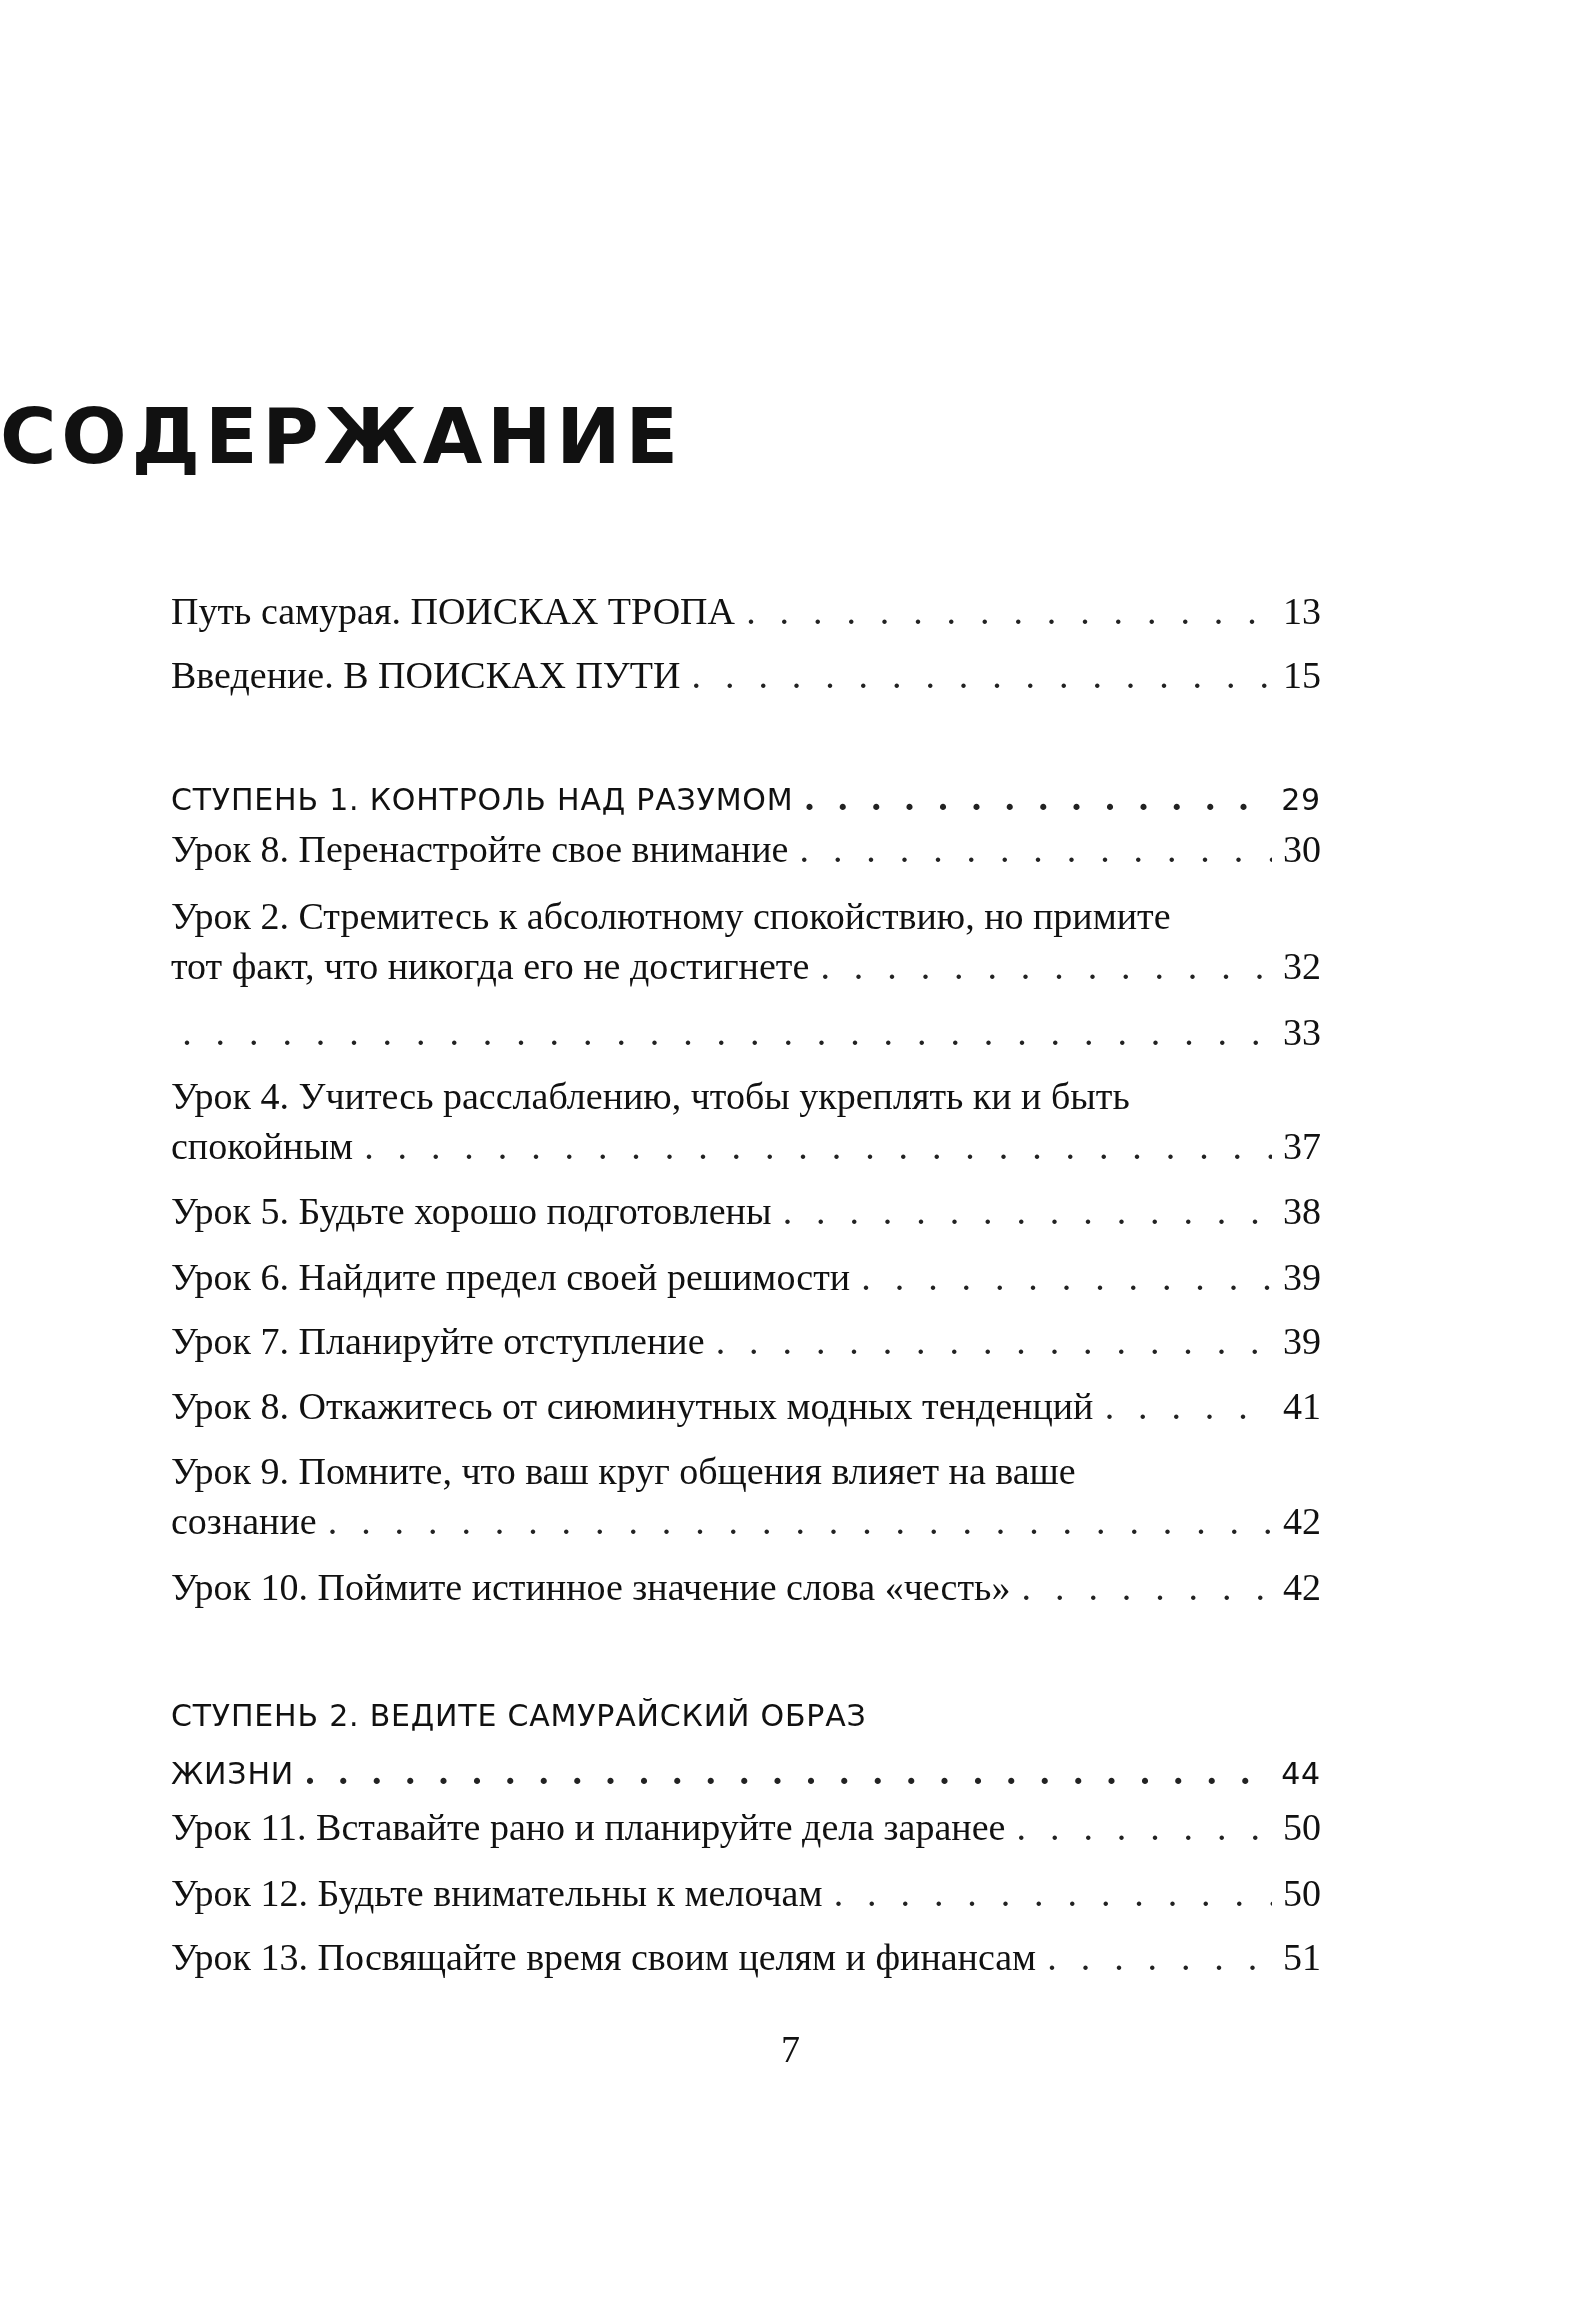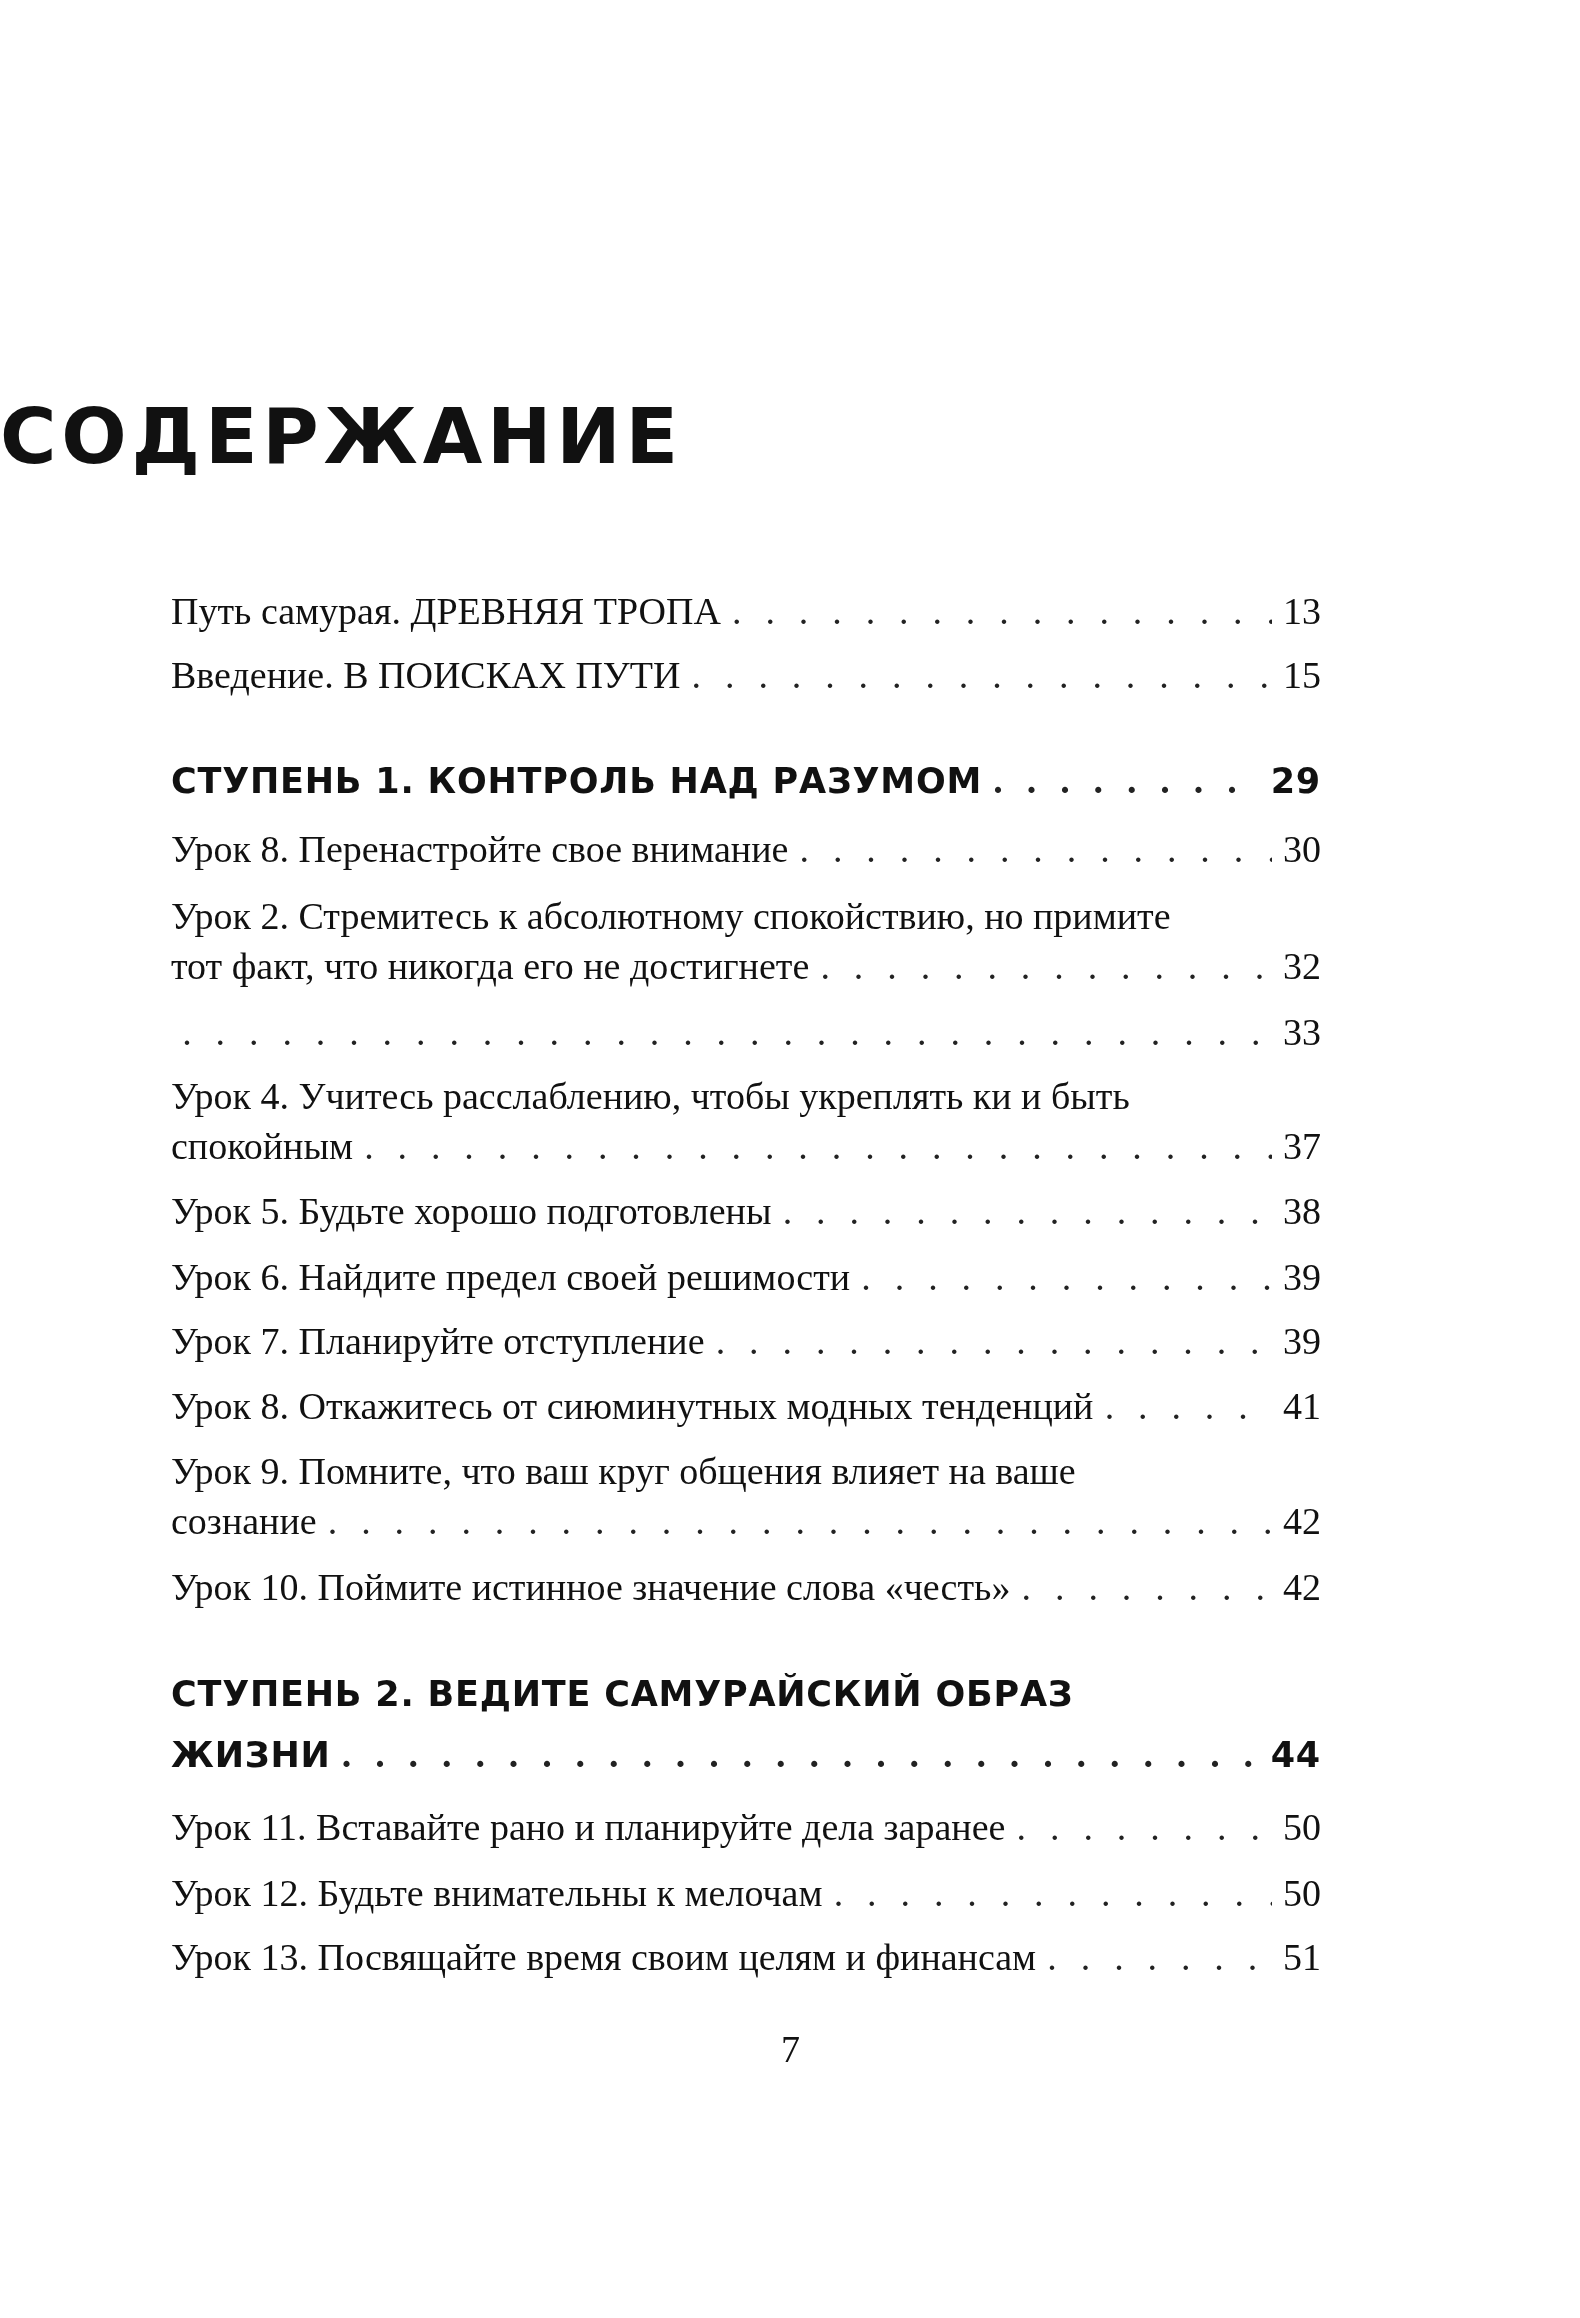--- a/index.html
+++ b/index.html
@@ -15,38 +15,38 @@
     .line + .line { margin-top: 0; justify-content: space-between; }
     .txt { flex: 0 0 auto; }
     .dots {
       flex: 1 1 auto; overflow: hidden; margin: 0 11.2px; letter-spacing: 7.2px; color: #222;
     }
     .dots::before {
       content: ". . . . . . . . . . . . . . . . . . . . . . . . . . . . . . . . . . . . . . . . . . . . . . . . . . . . . . . . . . . . . . . . . . . . . . . . . . . . . . . . . . . . . . . . . . . . . . . . . . . . . . . . . . . . . . . . . . . . . . . .";
     }
     .page { flex: 0 0 auto; text-align: right; min-width: 32px; }
     .section .txt, .section .page {
-      font-family: "DejaVu Sans", sans-serif; font-weight: bold; font-size: 35px; letter-spacing: 0.8px;
+      font-family: "DejaVu Sans", sans-serif; font-weight: normal; font-size: 30px; letter-spacing: 0.8px; margin-top: 24px;
     }
     .section .dots { font-weight: bold; }
     .pagenum {
       position: absolute; left: 0; width: 1581px; top: 2027px; text-align: center;
       font-family: "Liberation Serif", serif; font-size: 38px;
     }
   </style>
 </head>
 <body>
 
 <h1 class="title">СОДЕРЖАНИЕ</h1>
 
 <div class="toc">
 
   <div class="entry" style="top:589px">
     <div class="line">
-        <span class="txt">Путь самурая. ДРЕВНЯЯ ТРОПА</span>
+        <span class="txt">Путь самурая. ПОИСКАХ ТРОПА</span>
         <span class="dots"></span>
         <span class="page">13</span>
       </div>
   </div>
 
   <div class="entry" style="top:653px">
     <div class="line">
         <span class="txt">Введение. В ПОИСКАХ ПУТИ</span>
         <span class="dots"></span>
         <span class="page">15</span>

